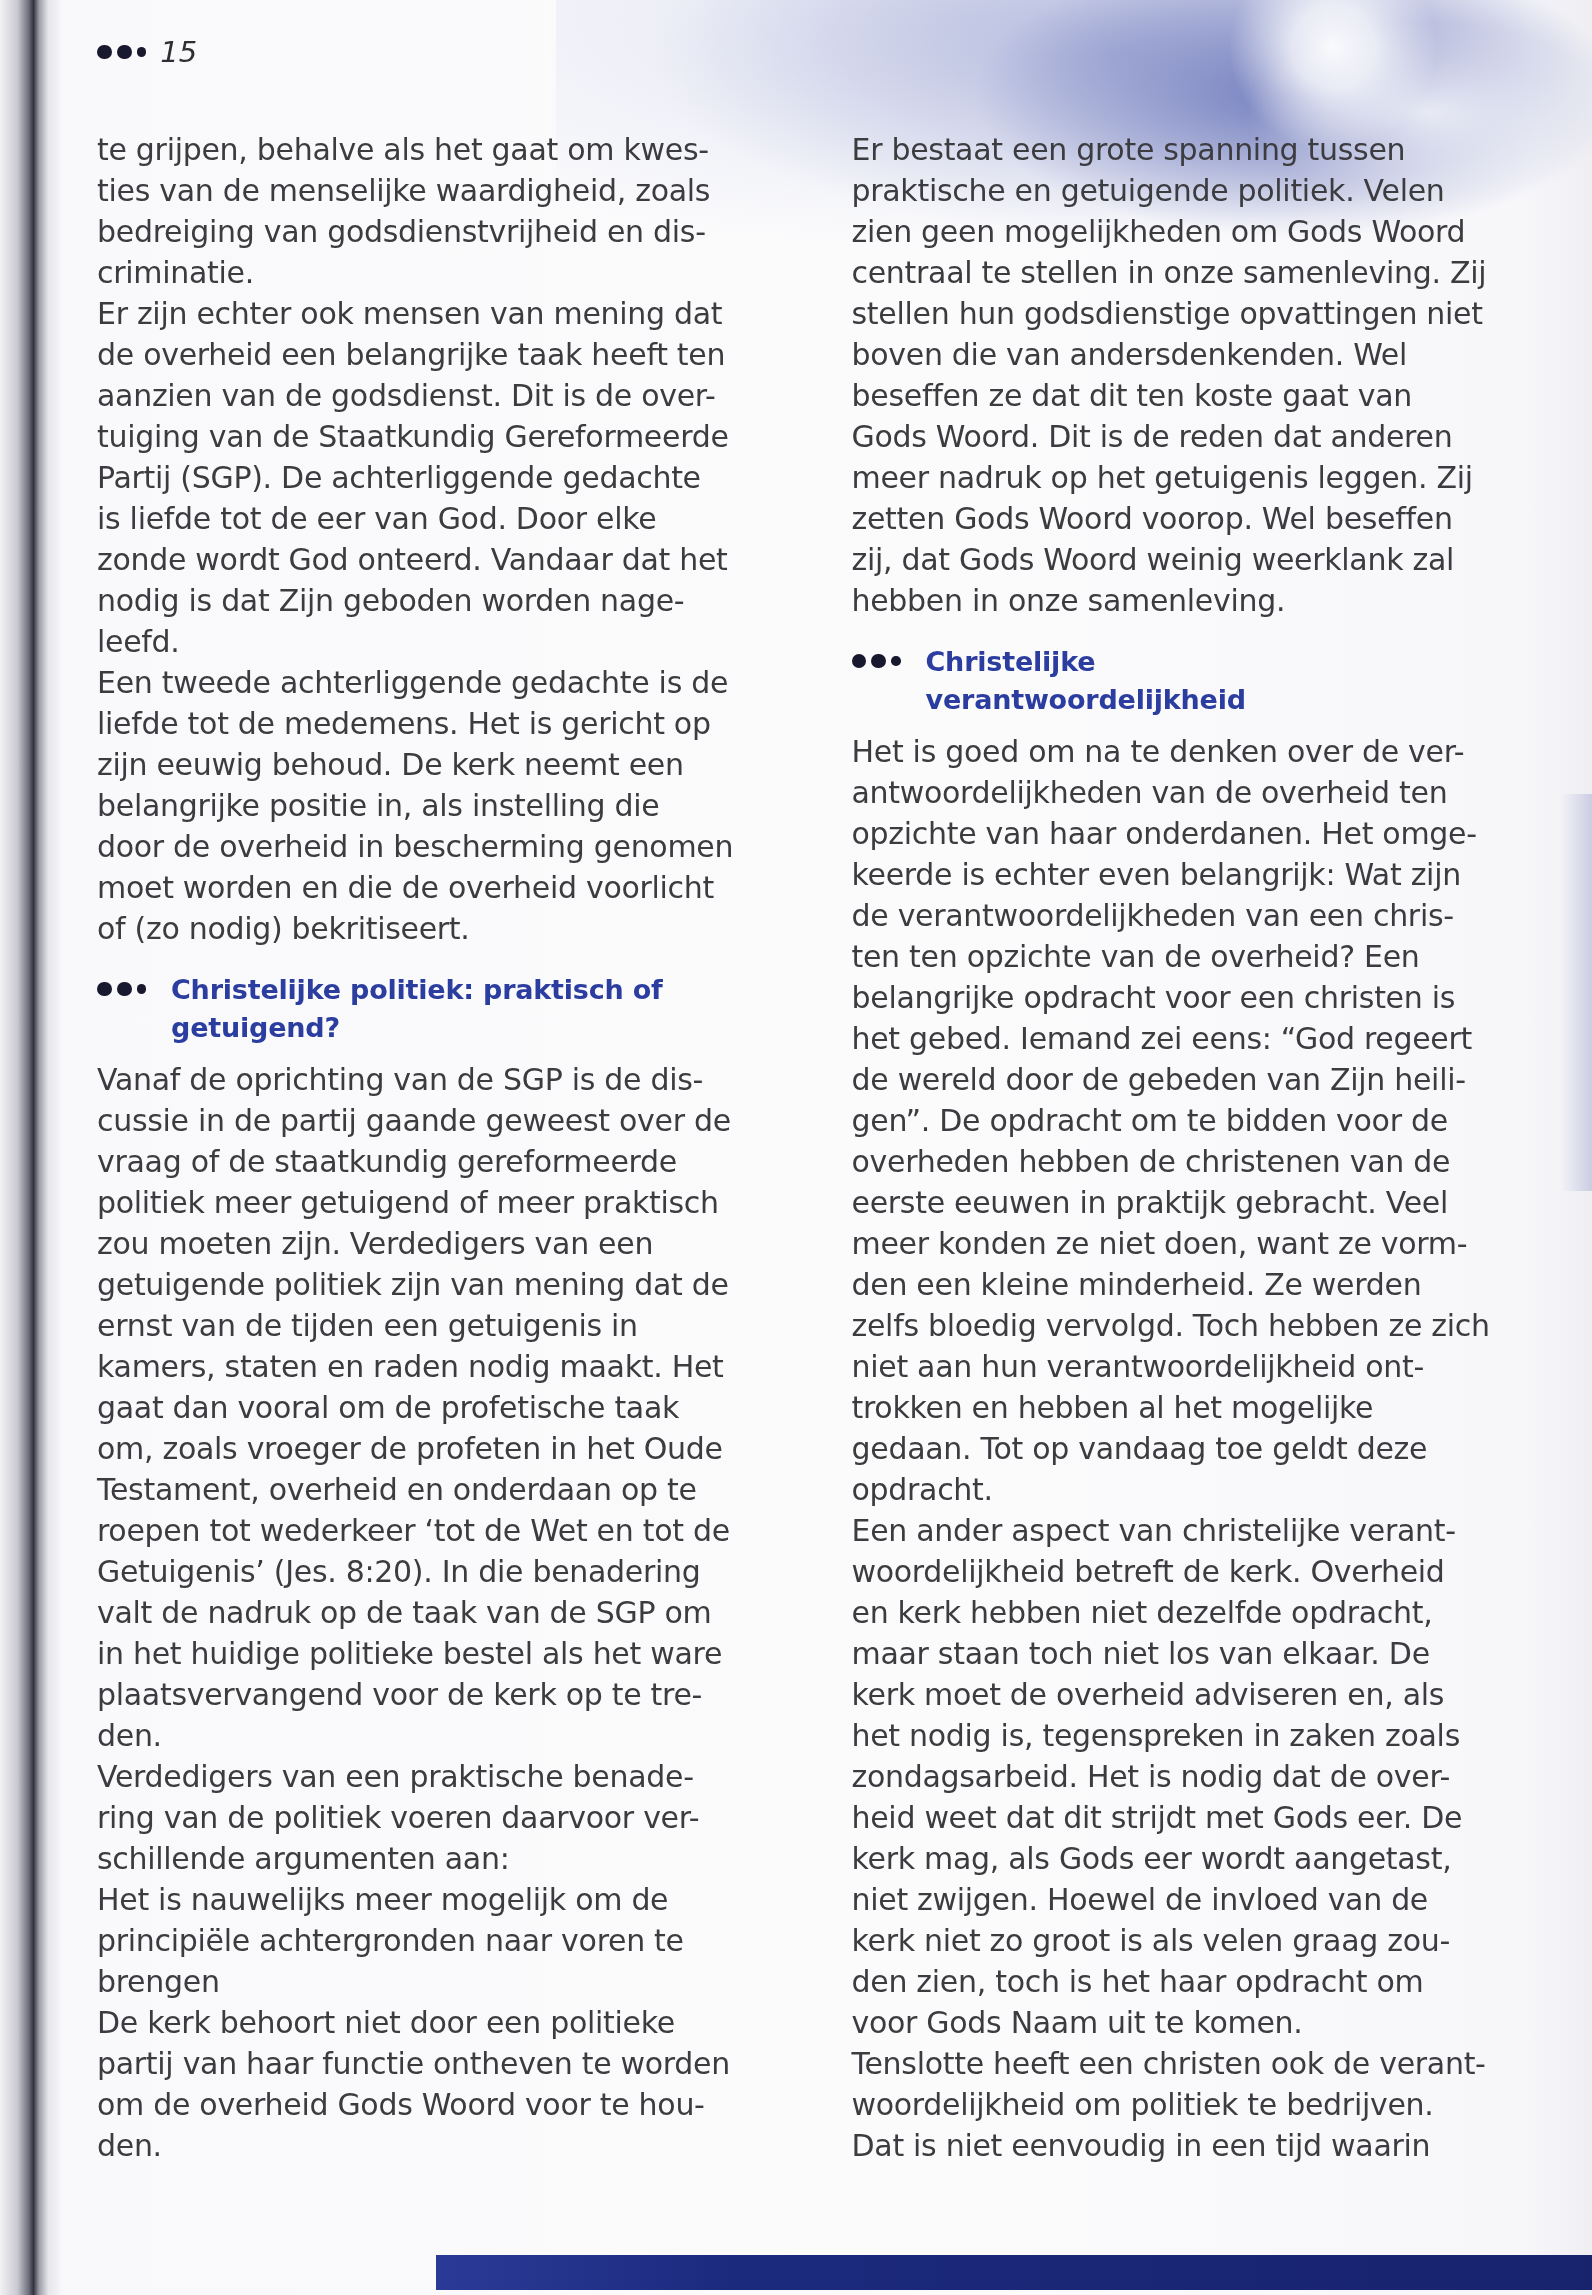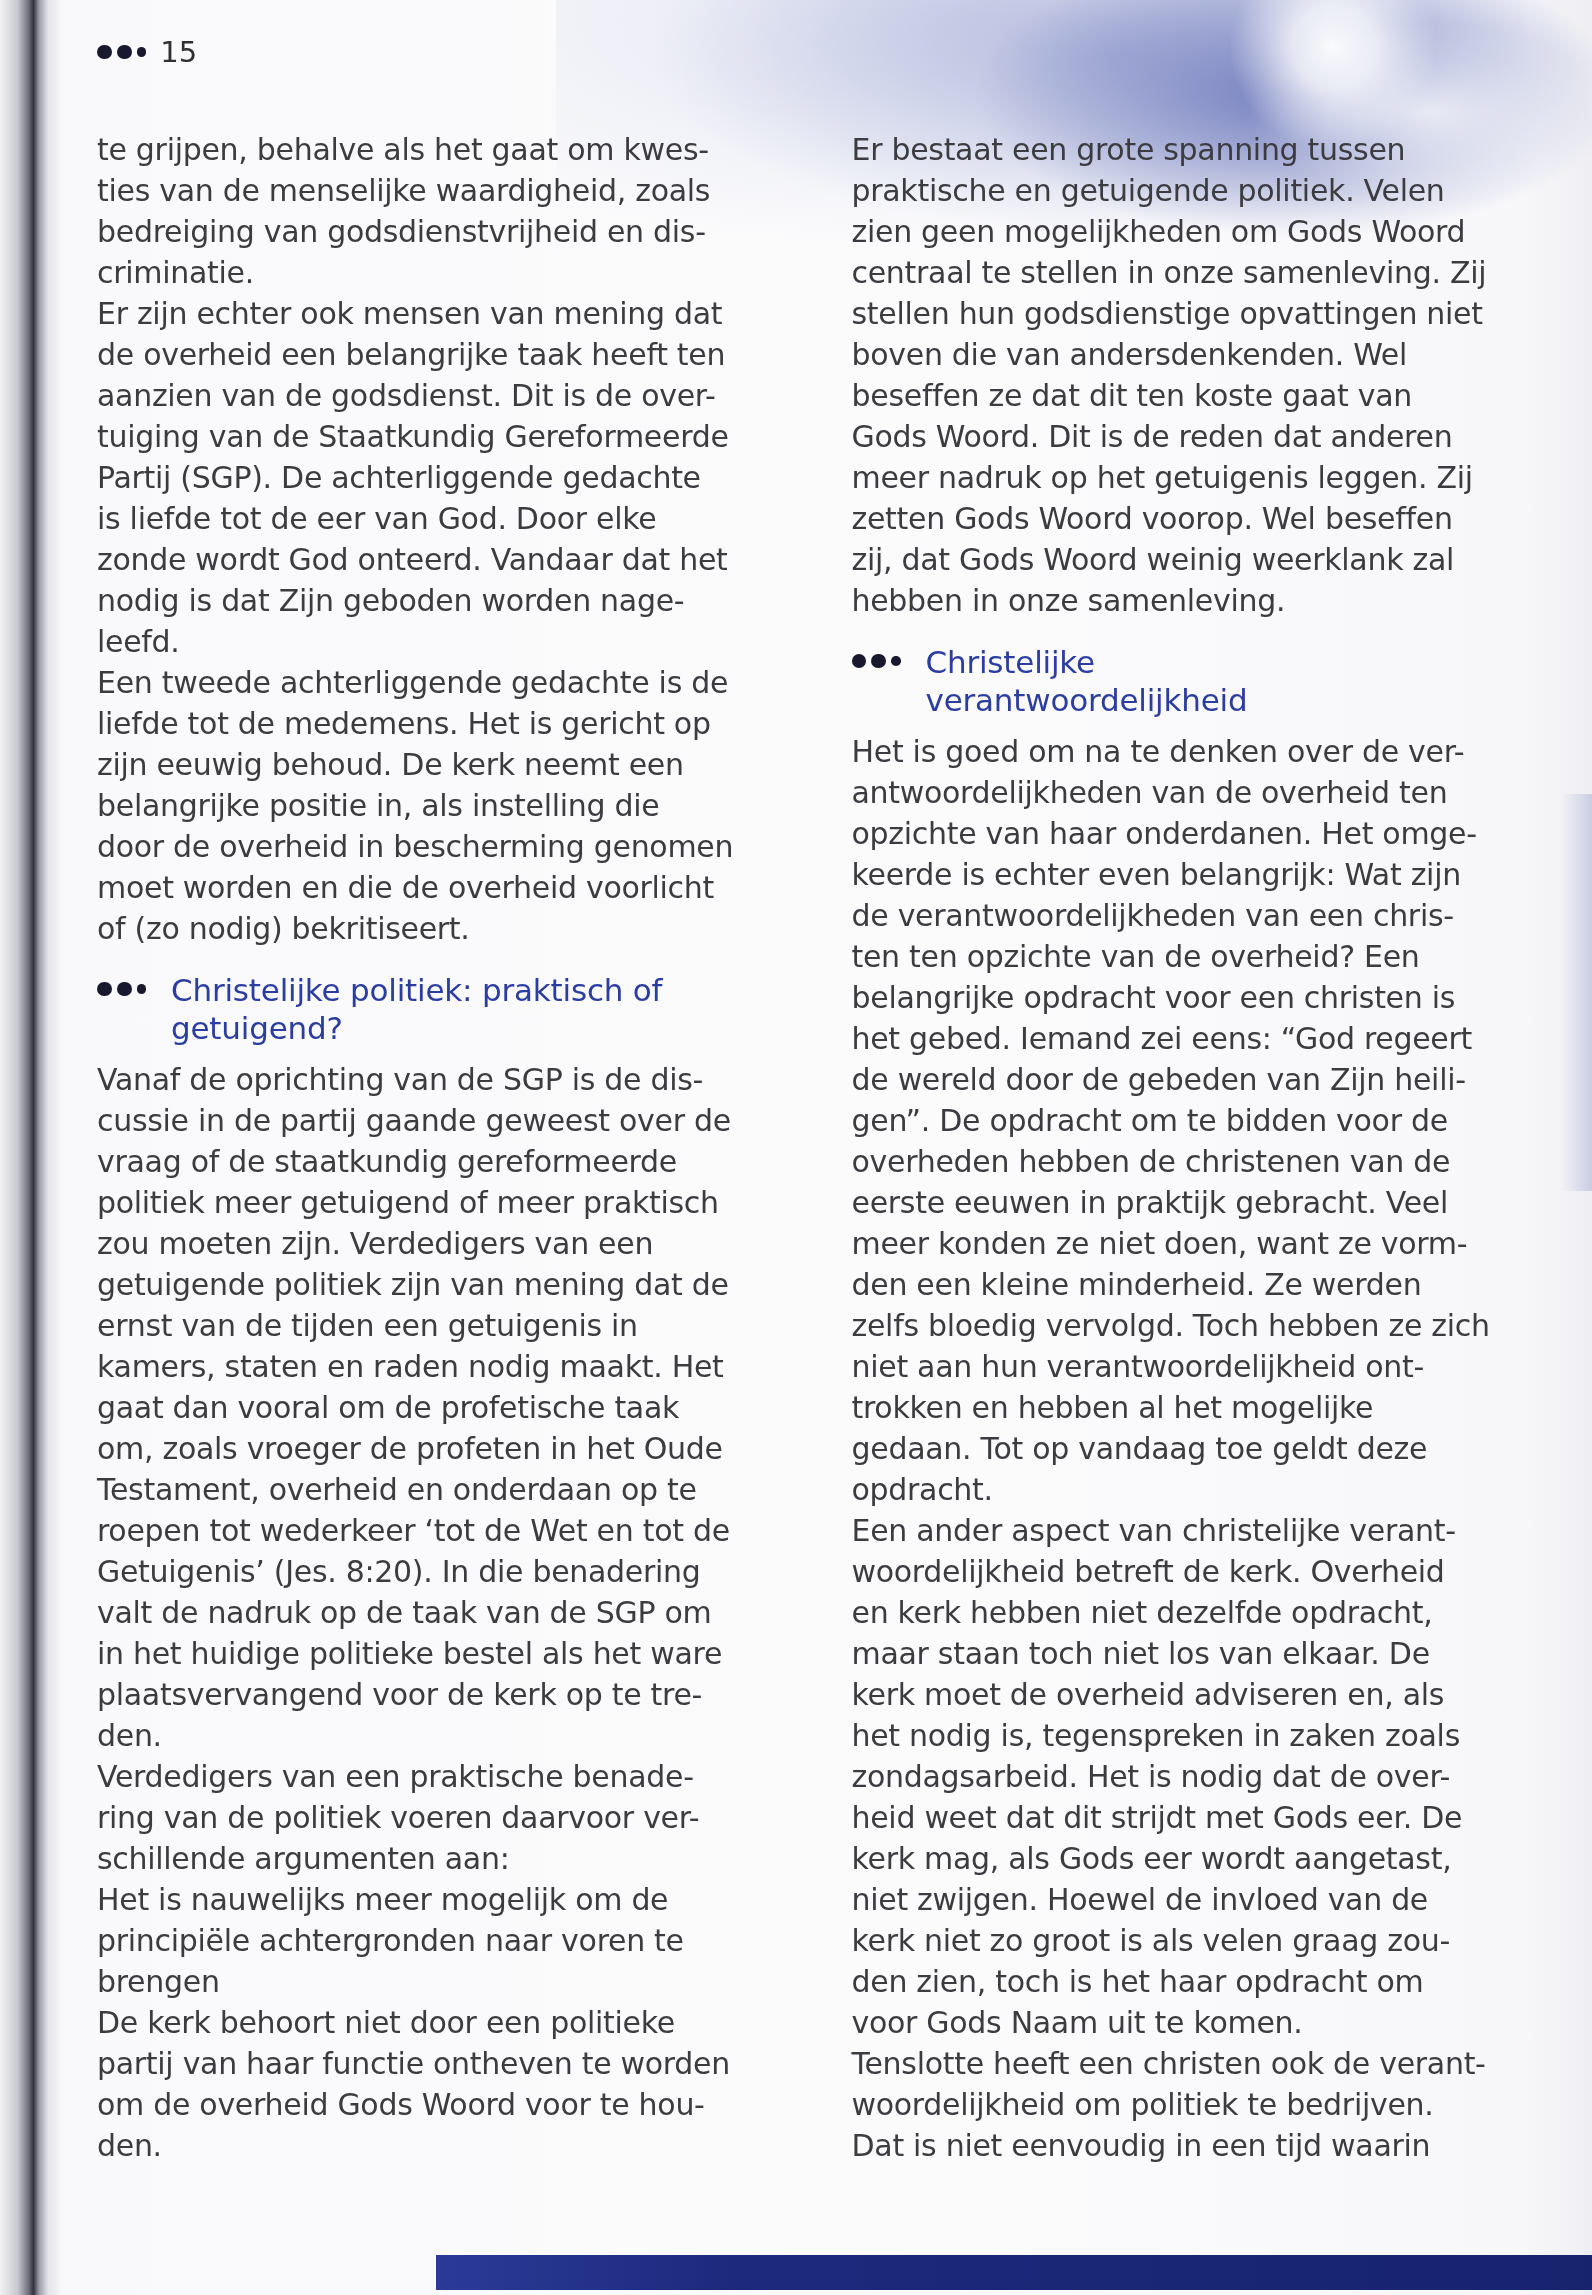--- a/index.html
+++ b/index.html
@@ -28,21 +28,21 @@
       radial-gradient(ellipse 621px 242px at 561px 52px, rgba(138,148,203,0.55), rgba(138,148,203,0) 75%),
       radial-gradient(ellipse 820px 293px at 406px 17.3px, rgba(172,180,221,0.30), rgba(172,180,221,0) 80%);
   }
   .edge-streak {
     position:absolute; right:0; top:794px; width:31px; height:397px;
     background: linear-gradient(to left, rgba(118,128,190,0.30), rgba(118,128,190,0));
   }
   .pagenum-row {
     position:absolute; left:97px; top:35px;
     display:flex; align-items:center; gap:14px;
-    color:#2e2e33; font-size:29px;
+    color:#2e2e33; font-size:29px;font-style:italic;
   }
   .dots { display:inline-flex; align-items:center; gap:5.2px; }
   .dots i { display:block; border-radius:50%; background:#18182e; }
   .dots i.d1, .dots i.d2 { width:14.7px; height:14.7px; }
   .dots i.d3 { width:9.5px; height:9.5px; }
   .content {
     position:absolute; left:97px; top:129px; width:1481px;
     display:flex; gap:28px;
   }
   .col { width:733px; }
@@ -50,21 +50,21 @@
     white-space:pre;
     font-size:30px; line-height:41px;
     letter-spacing:-0.3px;
     color:#3c3c40;
   }
   .heading {
     position:relative;
     margin:22.4px 0 12px 0;
     padding-left:74px;
     white-space:pre-line;
-    font-size:31px; line-height:38px; font-weight:normal;
+    font-size:27px; line-height:38px; font-weight:bold;
     letter-spacing:-0.2px;
     color:#2c3da0;
   }
   .heading .dots { position:absolute; left:0; top:10.4px; }
   .bottom-bar {
     position:absolute; left:436px; right:0; bottom:5.2px; height:35px;
     background: linear-gradient(90deg, #2b3a97 0%, #1c2a7e 25%, #17236d 100%);
   }
 </style>
 </head>

